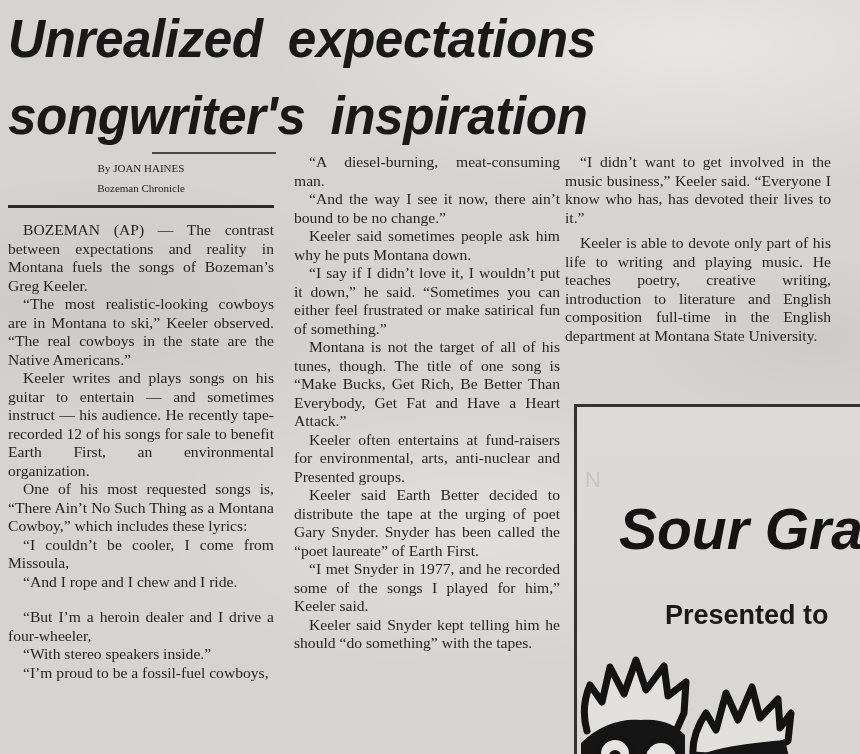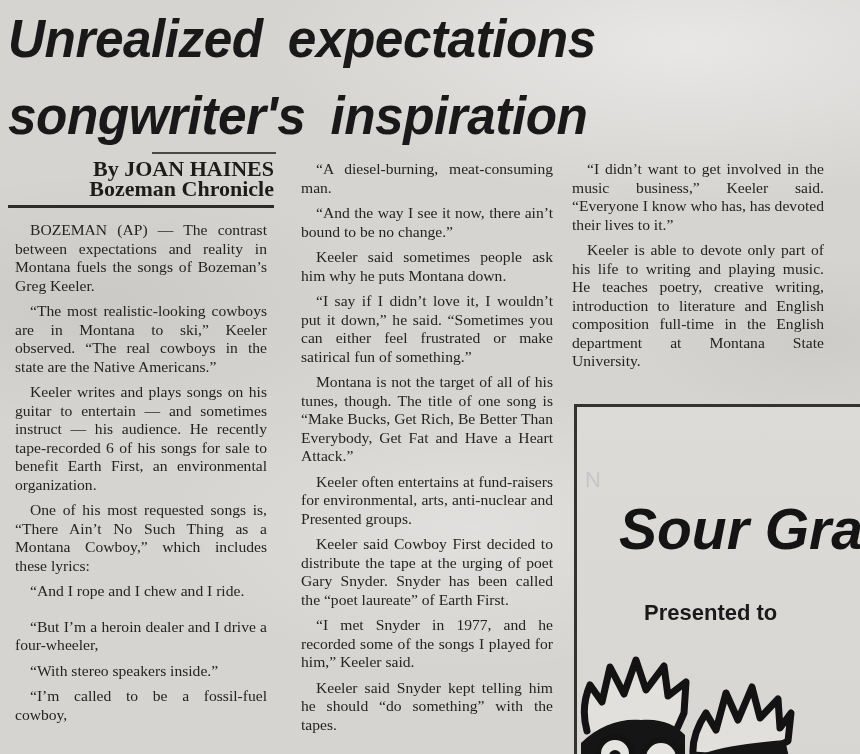--- a/index.html
+++ b/index.html
@@ -20,44 +20,44 @@
     color:#191919;letter-spacing:-0.5px;word-spacing:12px;
     transform:scaleX(0.95);transform-origin:0 0;white-space:nowrap;
   }
   .col{
     position:absolute;width:266px;
     font-size:15.6px;line-height:18.5px;color:#262420;text-align:justify;
   }
   .col1{left:8px;top:152px;}
   .col2{left:294px;top:153px;}
   .col3{left:565px;top:153px;}
-  .para{margin:7px;text-indent:15px;}
+  .para{margin:0;text-indent:15px;}
   .para.gap{margin-top:17px;}
   .para.pgap{margin-top:7px;}
   .byline-rule-top{height:2px;background:#4a4845;width:124px;margin-left:144px;margin-bottom:5px;}
-  .byline{font-weight:bold;font-size:22px;line-height:19.5px;color:#1e1c1a;text-align:right;}
+  .byline{font-weight:normal;font-size:11px;line-height:19.5px;color:#1e1c1a;text-align:center;}
   .byline-rule{height:3px;background:#2e2c2a;margin:7px 0 13px 0;}
   .ad-box{
     position:absolute;left:574px;top:404px;width:286px;height:350px;
     border-left:3px solid #35332f;border-top:3px solid #35332f;
     background:linear-gradient(#dddbd8,#d8d6d3);overflow:hidden;
   }
   .ad-watermark{
     position:absolute;left:8px;top:60px;
     font-family:"Liberation Sans",sans-serif;font-size:22px;color:#c3c5c7;
   }
   .ad-title{
     position:absolute;left:42px;top:92px;
     font-family:"Liberation Sans",sans-serif;font-style:italic;font-weight:bold;
     font-size:57px;line-height:60px;color:#141414;white-space:nowrap;
   }
   .ad-subtitle{
-    position:absolute;left:67px;top:193px;
+    position:absolute;left:88px;top:193px;
     font-family:"Liberation Sans",sans-serif;font-weight:bold;
-    font-size:22px;color:#1a1a1a;white-space:nowrap;
+    font-size:27px;color:#1a1a1a;white-space:nowrap;
   }
   .cartoon{position:absolute;left:2px;top:248px;width:284px;height:102px;}
 </style>
 </head>
 <body>
 
 <div class="page">
 
   <h1 class="headline">
     <div>Unrealized expectations</div>
@@ -66,36 +66,37 @@
 
   <div class="col col1">
     <div class="byline-rule-top"></div>
     <div class="byline">
       <div>By JOAN HAINES</div>
       <div>Bozeman Chronicle</div>
     </div>
     <div class="byline-rule"></div>
     <p class="para">BOZEMAN (AP) — The contrast between expectations and reality in Montana fuels the songs of Bozeman’s Greg Keeler.</p>
     <p class="para">“The most realistic-looking cowboys are in Montana to ski,” Keeler observed. “The real cowboys in the state are the Native Americans.”</p>
-    <p class="para">Keeler writes and plays songs on his guitar to entertain — and sometimes instruct — his audience. He recently tape-recorded 6 of his songs for sale to benefit Earth First, an environmental organization.</p>
+    <p class="para">Keeler writes and plays songs on his guitar to entertain — and sometimes instruct — his audience. He recently tape-recorded 12 of his songs for sale to benefit Earth First, an environmental organization.</p>
     <p class="para">One of his most requested songs is, “There Ain’t No Such Thing as a Montana Cowboy,” which includes these lyrics:</p>
+    <p class="para">“I couldn’t be cooler, I come from Missoula,</p>
     <p class="para">“And I rope and I chew and I ride.</p>
     <p class="para gap">“But I’m a heroin dealer and I drive a four-wheeler,</p>
     <p class="para">“With stereo speakers inside.”</p>
-    <p class="para">“I’m called to be a fossil-fuel cowboy,</p>
+    <p class="para">“I’m proud to be a fossil-fuel cowboys,</p>
   </div>
 
   <div class="col col2">
     <p class="para">“A diesel-burning, meat-consuming man.</p>
     <p class="para">“And the way I see it now, there ain’t bound to be no change.”</p>
     <p class="para">Keeler said sometimes people ask him why he puts Montana down.</p>
     <p class="para">“I say if I didn’t love it, I wouldn’t put it down,” he said. “Sometimes you can either feel frustrated or make satirical fun of something.”</p>
     <p class="para">Montana is not the target of all of his tunes, though. The title of one song is “Make Bucks, Get Rich, Be Better Than Everybody, Get Fat and Have a Heart Attack.”</p>
     <p class="para">Keeler often entertains at fund-raisers for environmental, arts, anti-nuclear and Presented groups.</p>
-    <p class="para">Keeler said Cowboy First decided to distribute the tape at the urging of poet Gary Snyder. Snyder has been called the “poet laureate” of Earth First.</p>
+    <p class="para">Keeler said Earth Better decided to distribute the tape at the urging of poet Gary Snyder. Snyder has been called the “poet laureate” of Earth First.</p>
     <p class="para">“I met Snyder in 1977, and he recorded some of the songs I played for him,” Keeler said.</p>
     <p class="para">Keeler said Snyder kept telling him he should “do something” with the tapes.</p>
   </div>
 
   <div class="col col3">
     <p class="para">“I didn’t want to get involved in the music business,” Keeler said. “Everyone I know who has, has devoted their lives to it.”</p>
     <p class="para pgap">Keeler is able to devote only part of his life to writing and playing music. He teaches poetry, creative writing, introduction to literature and English composition full-time in the English department at Montana State University.</p>
   </div>
 
   <div class="ad-box">

